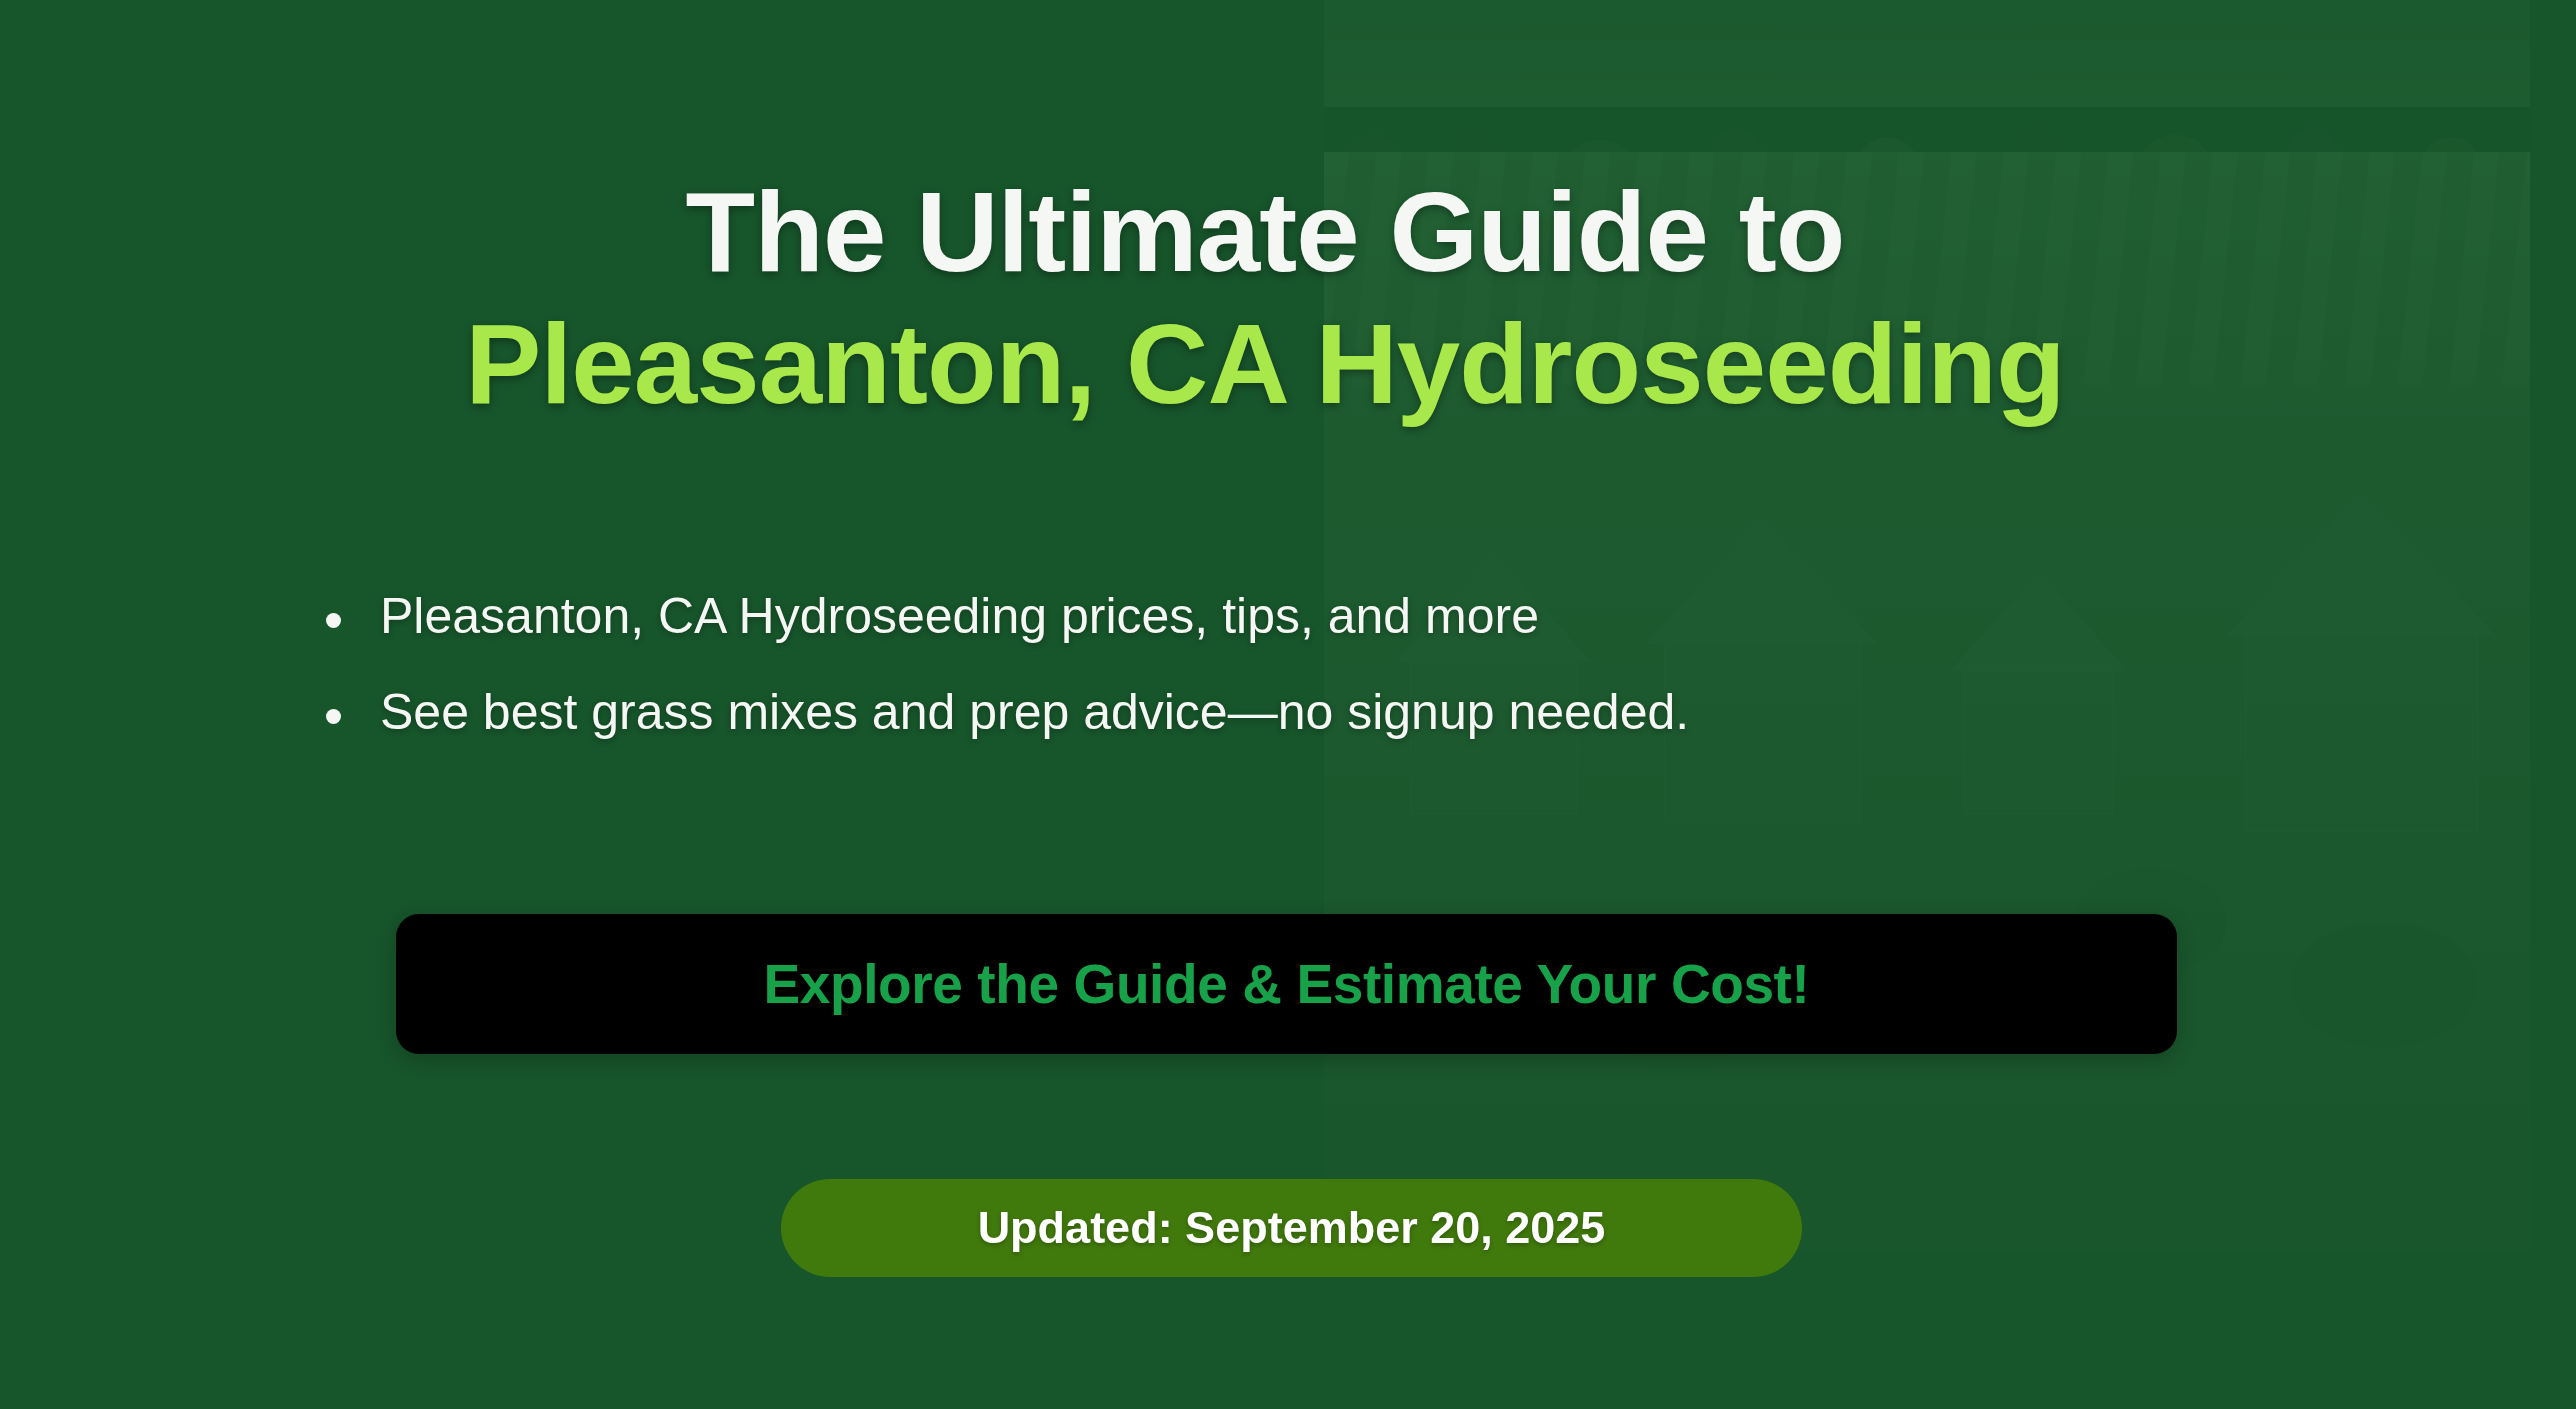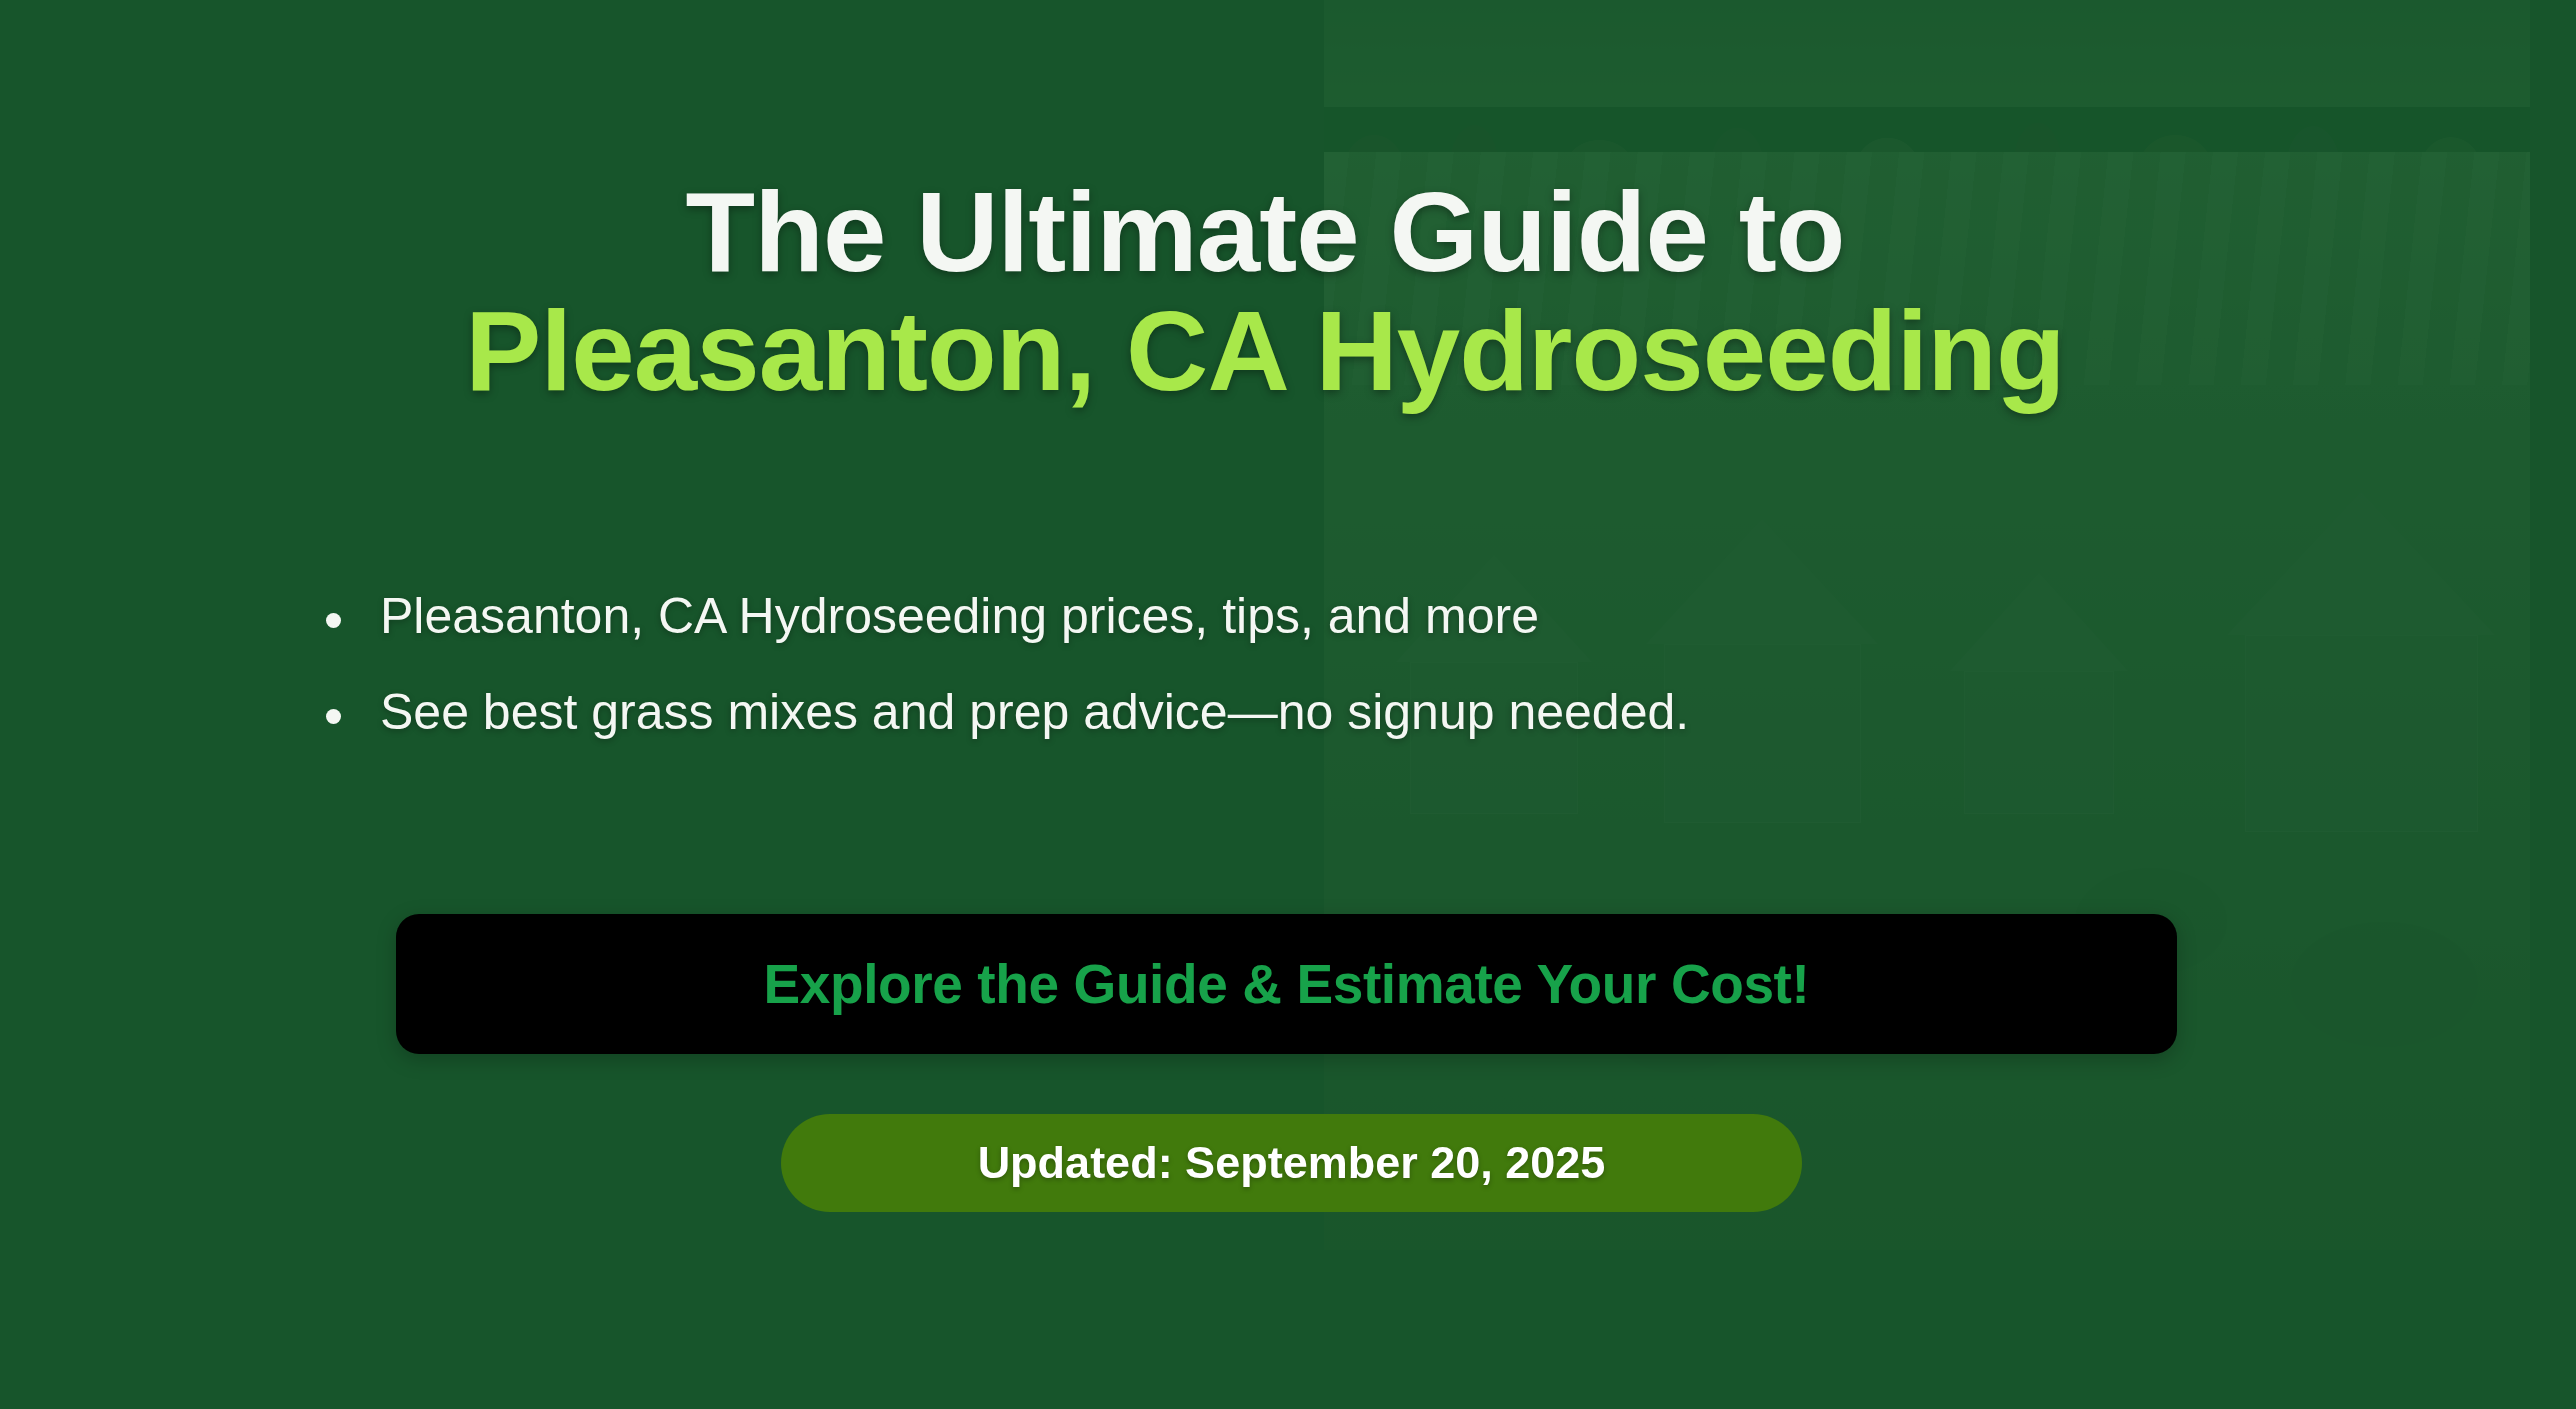--- a/index.html
+++ b/index.html
@@ -107,21 +107,21 @@
     font-weight:bold;
     line-height:1.0;
     color:#F4F7F3;
     letter-spacing:-0.9px;
     text-shadow:0 2.7px 9px rgba(0,0,0,.35);
     padding:0 21.5px;
   }
   .headline .accent {
     display:block;
     color:#A8E84A;
-    margin-top:5px;
+    margin-top:18px;
     white-space:nowrap;
   }
 
   .bullets {
     position:absolute;
     left:326px;
     top:583px;
     list-style:none;
   }
   .bullets li {
@@ -163,21 +163,21 @@
     box-shadow:0 5.4px 19.7px rgba(0,0,0,.22);
     display:flex;
     align-items:center;
     justify-content:center;
     white-space:nowrap;
   }
 
   .updated-badge {
     position:absolute;
     left:781px;
-    top:1114px;
+    top:1179px;
     width:1021px;
     height:98px;
     background:#417A0C;
     border-radius:49px;
     color:#FFFFFF;
     font-size:45px;
     font-weight:bold;
     display:flex;
     align-items:center;
     justify-content:center;

